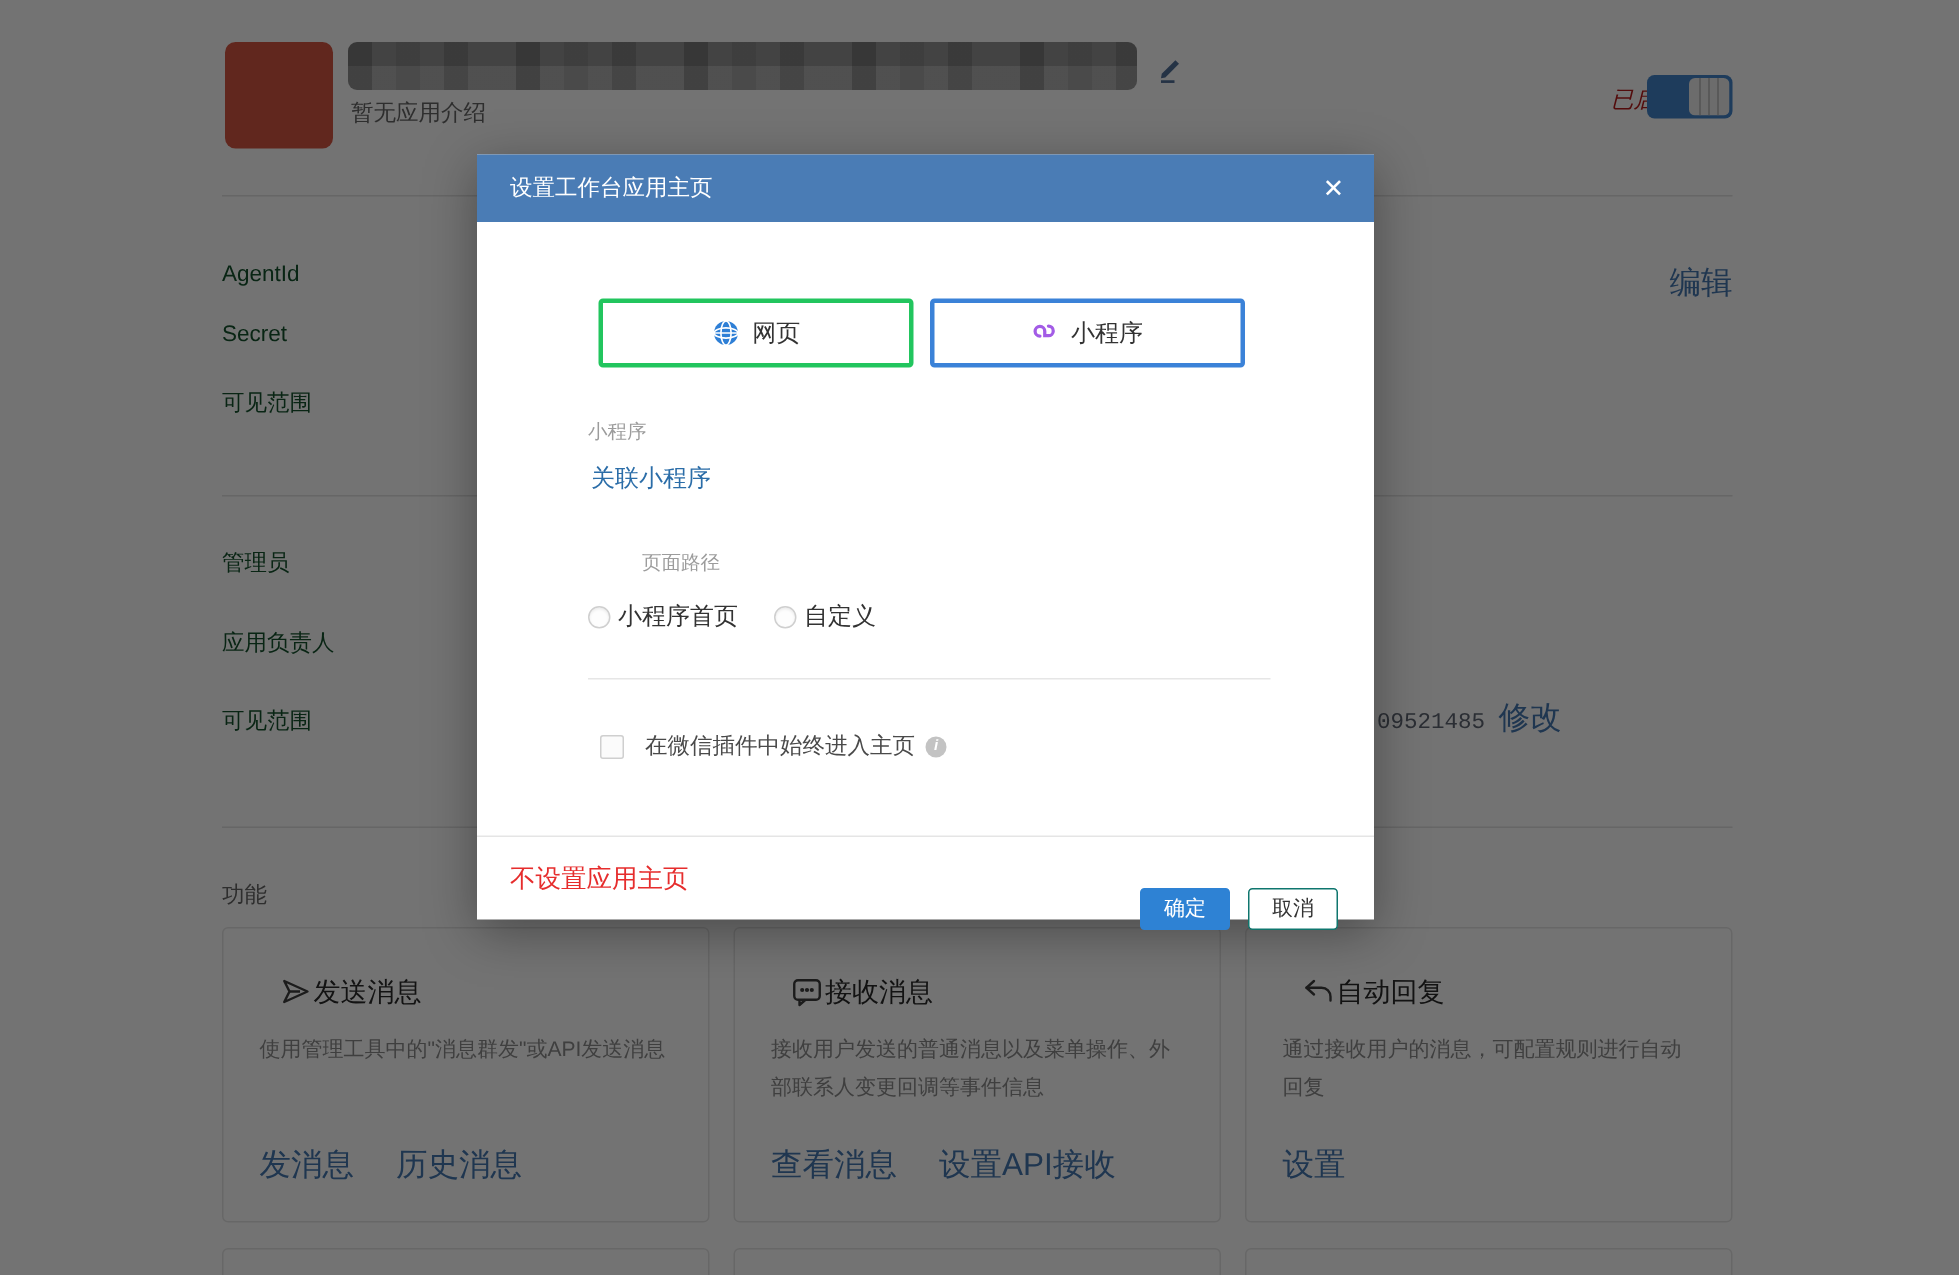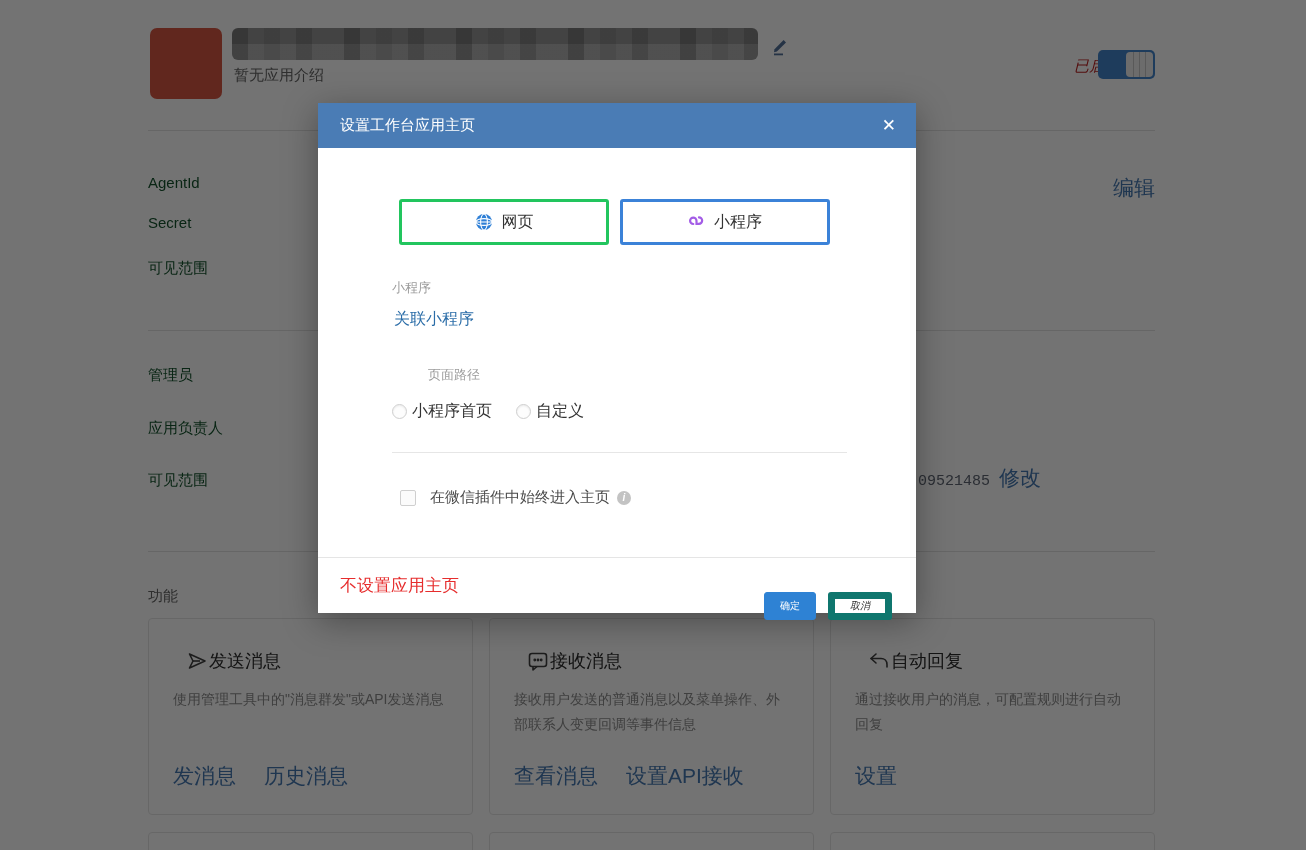--- a/index.html
+++ b/index.html
@@ -72,23 +72,23 @@
   .check-label { margin-left:14px; font-size:15px; color:#4a4a4a; }
   .info-icon {
     margin-left:7px; width:14px; height:14px; border-radius:50%; background:#c3c3c3; color:#fff;
     font-size:10px; font-weight:bold; font-style:italic; display:flex; align-items:center; justify-content:center; cursor:pointer;
   }
   .modal-footer {
     position:absolute; left:0; right:0; bottom:0; height:56px; border-top:1px solid #e5e5e5;
     display:flex; align-items:center; padding:0 24px 0 22px;
   }
   .no-home-link { color:#e62d2d; font-size:17px; cursor:pointer; }
-  .btn { height:28px; padding:0 15px; font-size:10px; border-radius:3px; cursor:pointer; display:flex; align-items:center;margin-top:40px; }
+  .btn { height:28px; padding:0 15px; font-size:14px; border-radius:3px; cursor:pointer; display:flex; align-items:center;margin-top:40px; }
   .btn-confirm { margin-left:auto; background:#2e82d4; border:1px solid #2e82d4; color:#fff; }
-  .btn-cancel { margin-left:12px; background:#fff; border:7px solid #0f766e; color:#333;font-style:italic; }
+  .btn-cancel { margin-left:12px; background:#fff; border:1px solid #0f766e; color:#333; }
   svg { display:block; }
 </style>
 </head>
 <body>
 
 <div class="screen">
 
   <div class="bg-page">
 
     <div class="avatar"></div>

